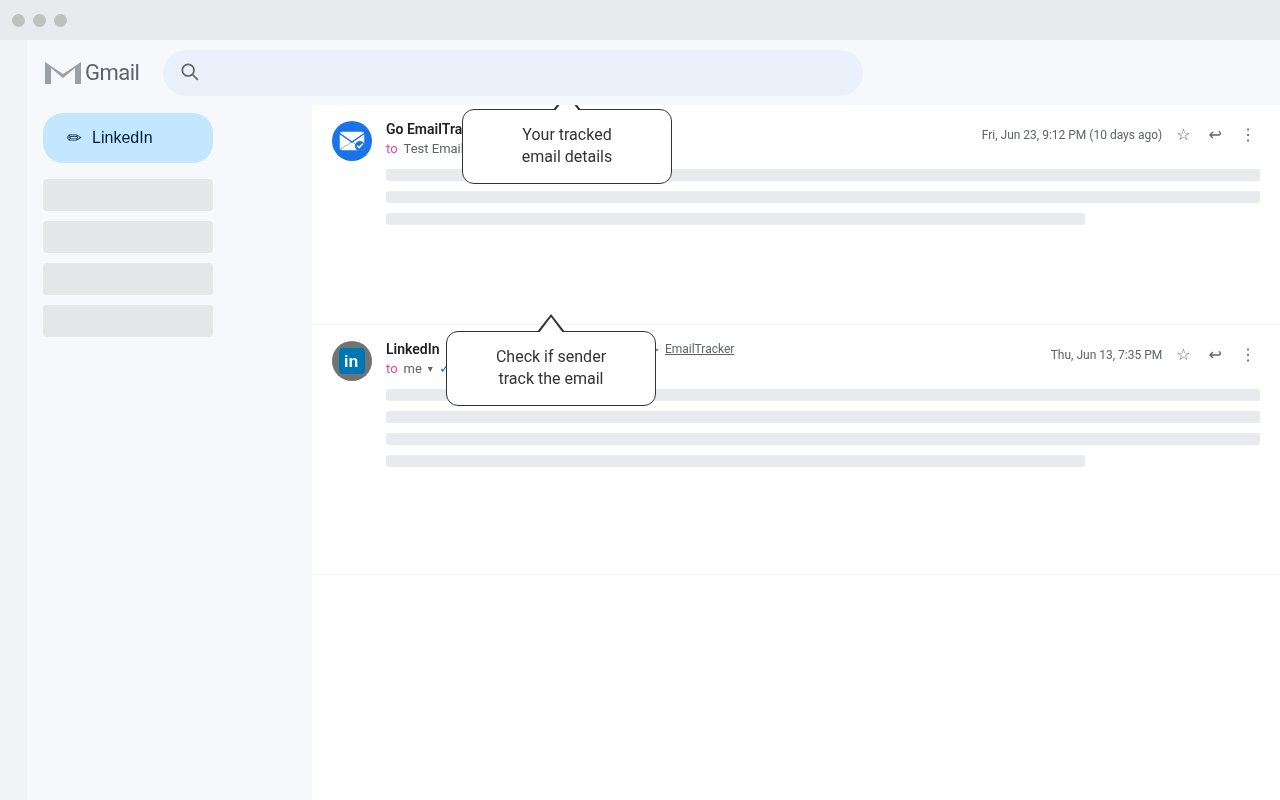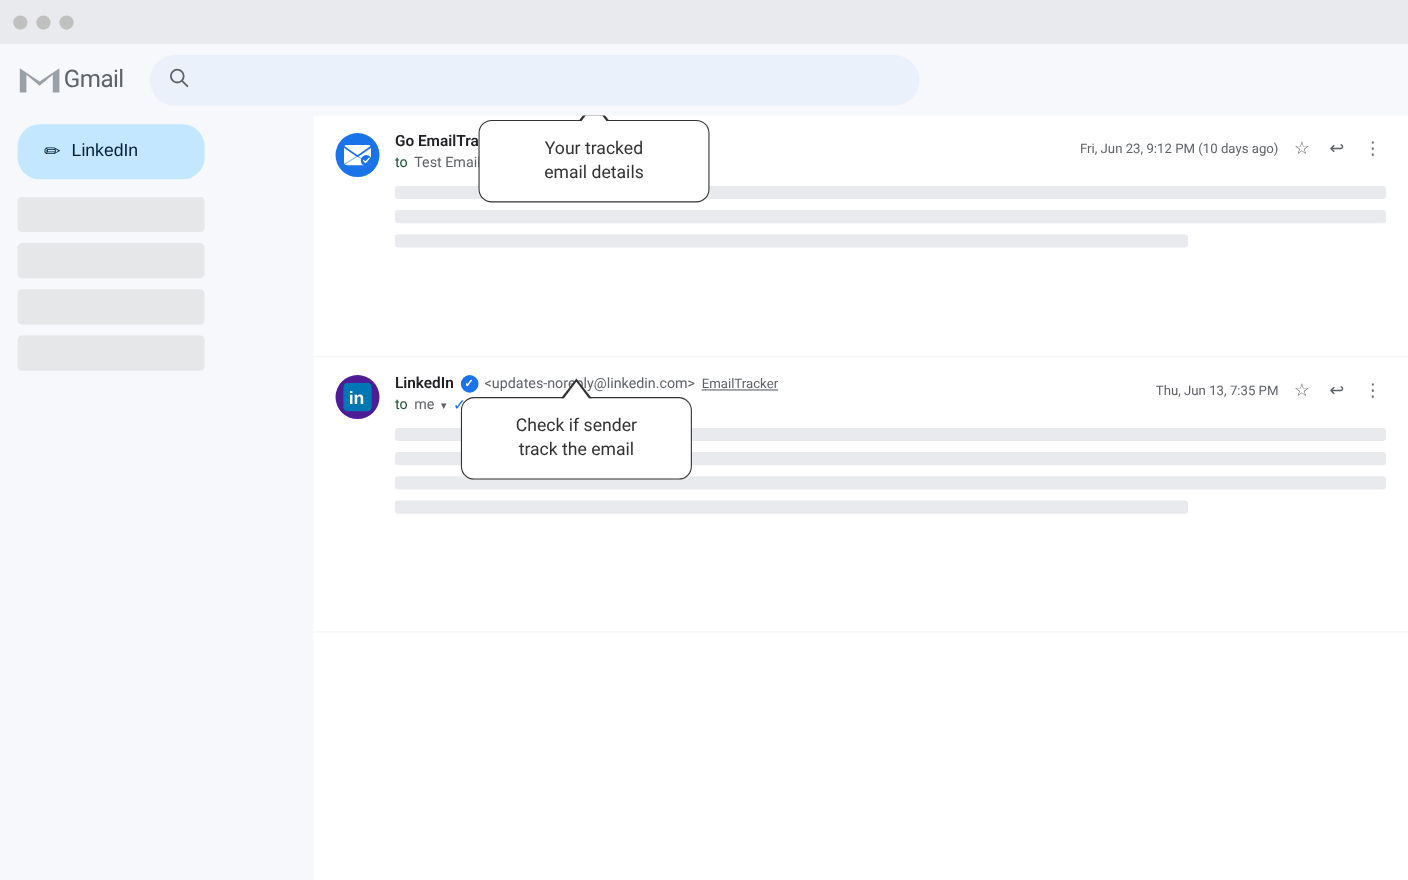--- a/index.html
+++ b/index.html
@@ -24,20 +24,21 @@
       width: 13px; height: 13px; border-radius: 50%;
       background: #c0c0c0;
       display: inline-block;
     }
 
     
     .app-container {
       display: flex;
       flex-direction: column;
       height: 760px;
+      padding-left: 27px;
     }
 
     
     .gmail-header {
       background: #f6f8fc;
       height: 65px;
       display: flex;
       align-items: center;
       padding: 0 16px;
       gap: 16px;
@@ -149,21 +150,21 @@
       align-items: center;
       justify-content: center;
       font-size: 18px;
       font-weight: bold;
     }
     .avatar-emailtracker {
       background: #1a73e8;
       color: white;
     }
     .avatar-linkedin {
-      background: #4c1d95;
+      background: #737373;
       color: white;
     }
 
     .email-meta {
       flex: 1;
     }
     .email-sender-row {
       display: flex;
       align-items: center;
       gap: 6px;
@@ -179,21 +180,21 @@
       color: #5f6368;
     }
     .to-row {
       font-size: 13px;
       color: #5f6368;
       display: flex;
       align-items: center;
       gap: 6px;
     }
     .to-label {
-      color: #14532d;
+      color: #ec4899;
     }
     .to-name {
       color: #5f6368;
     }
     .tracking-badge {
       color: #1a73e8;
       font-size: 13px;
       display: flex;
       align-items: center;
       gap: 4px;
@@ -417,21 +418,21 @@
             <button class="icon-btn">↩</button>
             <button class="icon-btn">⋮</button>
           </div>
         </div>
         <div class="email-body" style="position: relative;">
           <div class="body-line full"></div>
           <div class="body-line full"></div>
           <div class="body-line full"></div>
           <div class="body-line partial"></div>
 
-          <div style="position:absolute; top: -58px; left: 60px; margin-top: 30px;">
+          <div style="position:absolute; top: -58px; left: 60px;">
             <div class="callout">Check if sender<br>track the email</div>
           </div>
         </div>
       </div>
 
     </div>
   </div>
 </div>
 
 </body></html>

